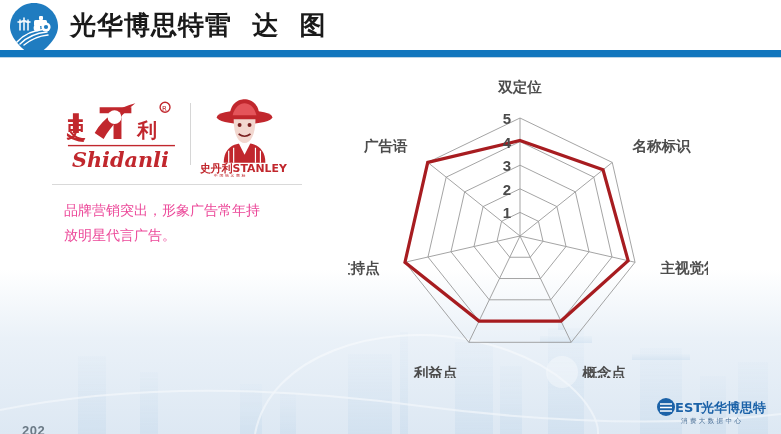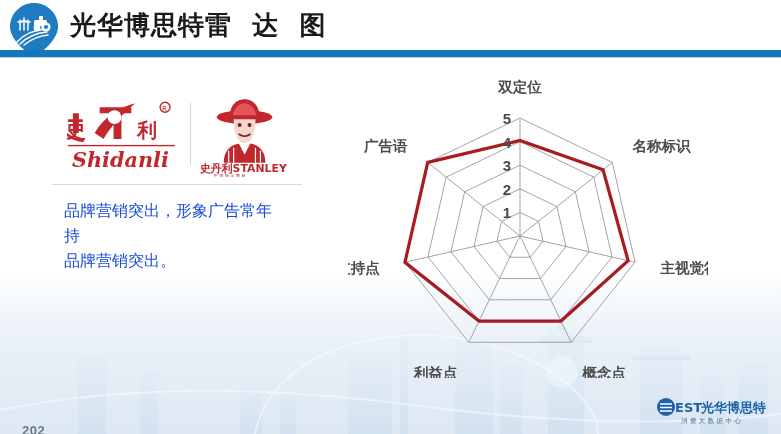--- a/index.html
+++ b/index.html
@@ -54,21 +54,21 @@
   }
   .brand-right { width: 96px; height: 86px; }
 
   .brand-underline {
     position: absolute; left: 52px; top: 184px; width: 250px; height: 1px;
     background: #d9d9d9;
   }
 
   .body-text {
     position: absolute; left: 64px; top: 198px; width: 218px;
-    font-size: 16px; color: #1d4ed8; line-height: 25px;
+    font-size: 14px; color: #ec4899; line-height: 25px;
     font-family: "DejaVu Sans", "Liberation Sans", sans-serif;
   }
 
   
   .radar-wrap {
     position: absolute; left: 348px; top: 78px; width: 360px; height: 300px;
   }
   .axis-num {
     font-size: 15px; font-weight: bold; fill: #4a4a4a;
     font-family: "Liberation Sans", sans-serif;
@@ -187,21 +187,21 @@
       </g>
     </g>
     <text x="3" y="81" font-family="DejaVu Sans, sans-serif" font-size="11" font-weight="bold" fill="#c1272d">史丹利STANLEY</text>
     <text x="17" y="86" font-family="DejaVu Sans, sans-serif" font-size="4" letter-spacing="1.6" fill="#c1272d">中国驰名商标</text>
   </svg>
 </div>
 <div class="brand-underline"></div>
 
 <div class="body-text">
   <div>品牌营销突出，形象广告常年持</div>
-  <div>品牌营销突出。</div>
+  <div>放明星代言广告。</div>
 </div>
 
 <div class="radar-wrap">
   <svg width="360" height="300" viewBox="0 0 360 300">
     <g id="radar-grid">
         <polygon points="172.00,134.40 190.45,143.29 195.01,163.25 182.24,179.26 161.76,179.26 148.99,163.25 153.55,143.29" fill="none" stroke="#9a9a9a" stroke-width="0.9"></polygon>
         <polygon points="172.00,110.80 208.90,128.57 218.02,168.50 192.48,200.53 151.52,200.53 125.98,168.50 135.10,128.57" fill="none" stroke="#9a9a9a" stroke-width="0.9"></polygon>
         <polygon points="172.00,87.20 227.35,113.86 241.02,173.75 202.72,221.79 141.28,221.79 102.98,173.75 116.65,113.86" fill="none" stroke="#9a9a9a" stroke-width="0.9"></polygon>
         <polygon points="172.00,63.60 245.80,99.14 264.03,179.01 212.96,243.05 131.04,243.05 79.97,179.01 98.20,99.14" fill="none" stroke="#9a9a9a" stroke-width="0.9"></polygon>
         <polygon points="172.00,40.00 264.26,84.43 287.04,184.26 223.20,264.31 120.80,264.31 56.96,184.26 79.74,84.43" fill="none" stroke="#9a9a9a" stroke-width="0.9"></polygon>

